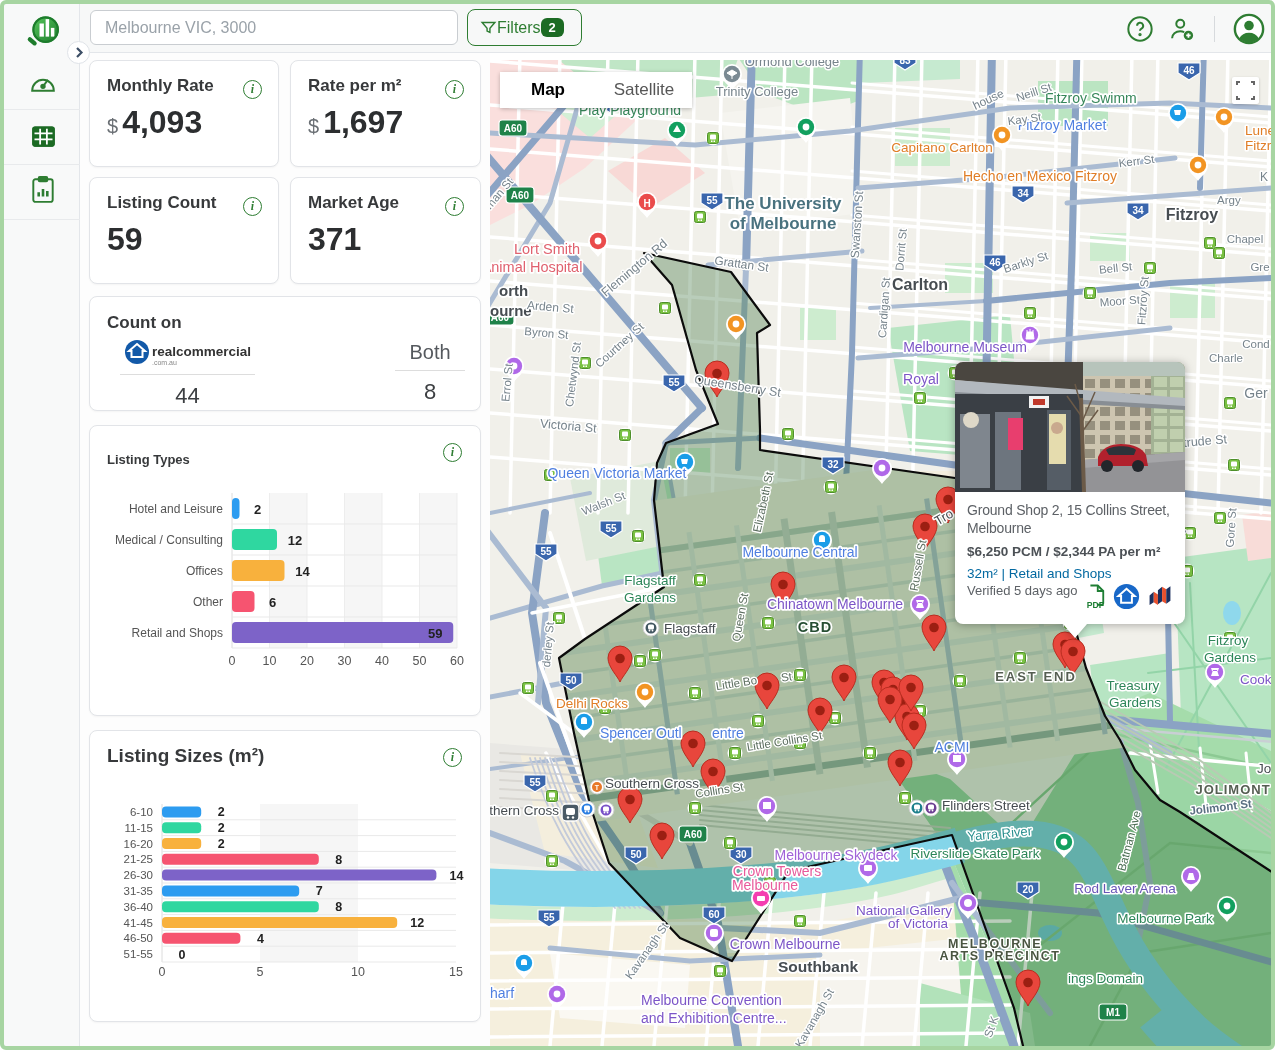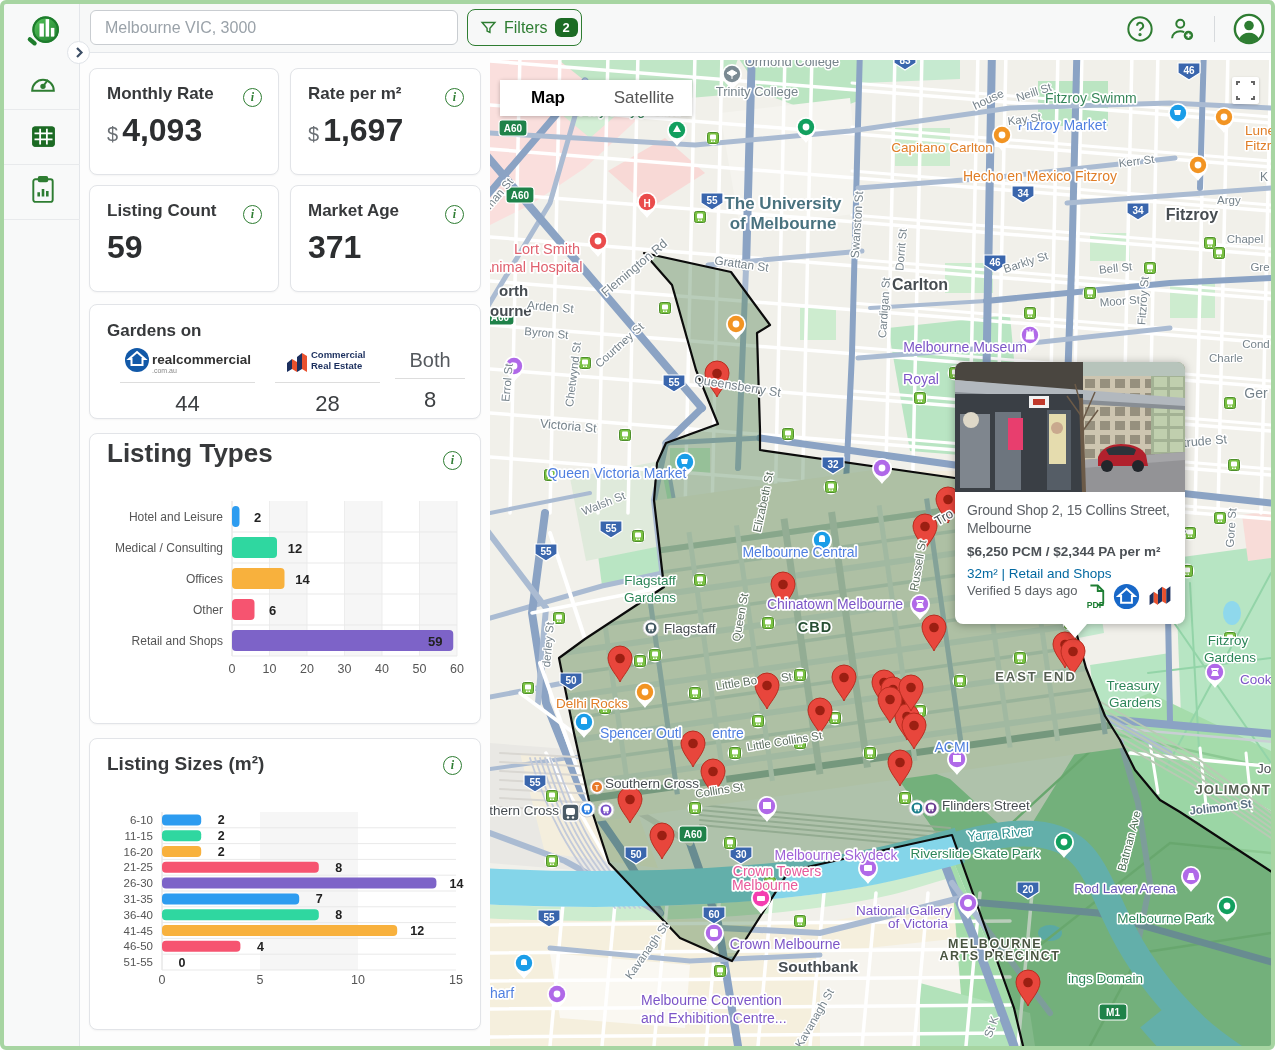--- a/index.html
+++ b/index.html
@@ -8,50 +8,50 @@
   .frame { position:absolute; left:0; top:0; width:1275px; height:1050px;
     border:4px solid #a7d5a2; border-radius:6px; z-index:50; pointer-events:none; }
   
   .topbar { position:absolute; left:80px; top:4px; width:1191px; height:49px;
     background:#f7f8f8; border-bottom:1px solid #e3e6ea; z-index:10; }
   .search { position:absolute; left:10px; top:6px; width:368px; height:35px;
     background:#fff; border:1px solid #c9cdd1; border-radius:6px;
     color:#9aa2a9; font-size:16px; line-height:33px; padding-left:14px; }
   .filters { position:absolute; left:387px; top:5px; width:115px; height:37px;
     background:#f7f8f8; border:1.5px solid #2e7d32; border-radius:8px;
-    color:#2e7d32; font-size:16px; display:flex; align-items:center; gap:7px;
+    color:#2e7d32; font-size:16px; display:flex; align-items:center; 
     padding-left:12px; }
   .fbadge { background:#1c6b24; color:#fff; font-size:13px; font-weight:bold;
     border-radius:6px; padding:2px 8px; }
   .topicons { position:absolute; right:6px; top:9px; height:32px; display:flex;
     align-items:center; gap:14px; }
   .tdiv { width:1px; height:26px; background:#d7dadd; margin:0 4px; }
   
   .sidebar { position:absolute; left:4px; top:4px; width:76px; height:1042px;
     background:#f8f9f9; border-right:1px solid #e3e6ea; z-index:9; }
   .sb-sep { position:absolute; left:0; width:76px; height:1px; background:#e8eaec; }
   .collapse { position:absolute; left:67px; top:41px; width:23px; height:23px;
     border-radius:50%; background:#fff; border:1px solid #dfe3e8; z-index:12; }
   .collapse svg { display:block; margin:0 auto; }
   
   .panel { position:absolute; left:80px; top:53px; width:410px; height:993px;
     background:#fdfdfd; z-index:5; }
   .card { position:absolute; background:#fff; border:1px solid #e2e4e8;
-    border-radius:8px; box-shadow:0 1px 2px rgba(0,0,0,0.04);margin-top:8px; }
+    border-radius:8px; box-shadow:0 1px 2px rgba(0,0,0,0.04); }
   .ctitle { font-size:17px; font-weight:bold; color:#37393b; }
   .cbig { font-size:32px; font-weight:bold; color:#2c2e30; }
   .dollar { font-size:20px; color:#6a6f74; font-weight:normal; margin-right:4px; }
   .info-i { display:inline-block; width:19px; height:19px; border-radius:50%;
     border:1.6px solid #2e7d32; color:#2e7d32; font-size:12px; text-align:center;
     line-height:16px; font-style:italic; font-family:"Liberation Serif",serif; font-weight:bold;}
   
   .map { position:absolute; left:490px; top:53px; width:781px; height:993px;
     background:#fff; overflow:hidden; z-index:4; }
   .mapctl { position:absolute; left:10px; top:19px; height:36px; display:flex;
-    box-shadow:0 1px 4px rgba(0,0,0,0.25); border-radius:2px; z-index:20;margin-top:8px; }
+    box-shadow:0 1px 4px rgba(0,0,0,0.25); border-radius:2px; z-index:20; }
   .mapctl div { width:96px; background:#fff; font-size:17px; text-align:center;
     line-height:36px; }
   .fullscr { position:absolute; right:12px; top:24px; width:27px; height:27px;
     background:#fff; border-radius:2px; box-shadow:0 1px 3px rgba(0,0,0,0.2); z-index:20; }
   
   .iw { position:absolute; left:465px; top:309px; width:230px; z-index:30;
     filter:drop-shadow(0 1px 4px rgba(0,0,0,0.3)); }
   .iw .photo { width:230px; height:130px; border-radius:8px 8px 0 0; overflow:hidden; }
   .iw .body { background:#fff; border-radius:0 0 8px 8px; padding:9px 12px 14px 12px; }
   .iw .tail { width:0; height:0; border-left:12px solid transparent;
@@ -163,51 +163,38 @@
     <div class="info-i" style="position:absolute;right:16px;top:19px;">i</div>
     <div class="cbig" style="position:absolute;left:17px;top:43px;">59</div>
   </div>
   <div class="card" style="left:210px;top:124px;width:191px;height:107px;">
     <div class="ctitle" style="position:absolute;left:17px;top:15px;">Market Age</div>
     <div class="info-i" style="position:absolute;right:16px;top:19px;">i</div>
     <div class="cbig" style="position:absolute;left:17px;top:43px;">371</div>
   </div>
 
   <div class="card" style="left:9px;top:243px;width:392px;height:115px;">
-    <div class="ctitle" style="position:absolute;left:17px;top:16px;">Gardens on</div>
+    <div class="ctitle" style="position:absolute;left:17px;top:16px;">Count on</div>
     <div style="position:absolute;left:30px;top:40px;width:135px;text-align:center;">
       <svg width="130" height="30" viewBox="0 0 130 30">
         <circle cx="14" cy="15" r="12" fill="#1259a8"></circle>
         <path d="M14 7l8 7h-2.5v6h-11v-6H6z" fill="none" stroke="#fff" stroke-width="2"></path>
         <text x="29" y="19" font-size="13.5" font-weight="bold" fill="#333">realcommercial</text>
         <text x="29" y="28" font-size="7" fill="#888">.com.au</text>
       </svg>
       <div style="border-top:1px solid #ddd;margin-top:3px;padding-top:8px;font-size:22px;color:#3c3f42;">44</div>
     </div>
-    <div style="position:absolute;left:185px;top:40px;width:105px;text-align:center;">
-      <svg width="85" height="30" viewBox="0 0 85 30">
-        <g>
-          <path d="M2 18l5-4v10l-5 3z" fill="#1b2f5e"></path>
-            <path d="M7 14l5 3v10l-5-3z" fill="#e8512e"></path>
-          <path d="M12 12l5-4v16l-5 3z" fill="#1b2f5e"></path>
-            <path d="M17 8l5 3v16l-5-3z" fill="#e8512e"></path>
-        </g>
-        <text x="26" y="13" font-size="9.5" font-weight="bold" fill="#1b2f5e">Commercial</text>
-        <text x="26" y="24" font-size="9.5" font-weight="bold" fill="#1b2f5e">Real Estate</text>
-      </svg>
-      <div style="border-top:1px solid #ddd;margin-top:3px;padding-top:8px;font-size:22px;color:#3c3f42;">28</div>
-    </div>
     <div style="position:absolute;left:305px;top:40px;width:70px;text-align:center;">
       <div style="font-size:20px;color:#55595e;line-height:30px;">Both</div>
       <div style="border-top:1px solid #ddd;margin-top:3px;padding-top:8px;font-size:22px;color:#3c3f42;">8</div>
     </div>
   </div>
 
   <div class="card" style="left:9px;top:372px;width:392px;height:291px;">
-    <div class="ctitle" style="position:absolute;left:17px;top:4px;font-size:26px;">Listing Types</div>
+    <div class="ctitle" style="position:absolute;left:17px;top:26px;font-size:13px;">Listing Types</div>
     <div class="info-i" style="position:absolute;right:18px;top:17px;">i</div>
     <svg style="position:absolute;left:0px;top:50px;" width="392" height="220" viewBox="0 0 392 220">
       <g id="lt-chart">
           <rect x="179.5" y="17" width="37.5" height="155" rx="0" fill="#f6f6f6"></rect>
           <rect x="254.5" y="17" width="37.5" height="155" rx="0" fill="#f6f6f6"></rect>
           <rect x="329.5" y="17" width="37.5" height="155" rx="0" fill="#f6f6f6"></rect>
           <line x1="142" y1="17" x2="142" y2="172" stroke="#dcdcdc" stroke-width="1"></line>
           <line x1="179.5" y1="17" x2="179.5" y2="172" stroke="#ededed" stroke-width="1"></line>
           <line x1="217" y1="17" x2="217" y2="172" stroke="#ededed" stroke-width="1"></line>
           <line x1="254.5" y1="17" x2="254.5" y2="172" stroke="#ededed" stroke-width="1"></line>

